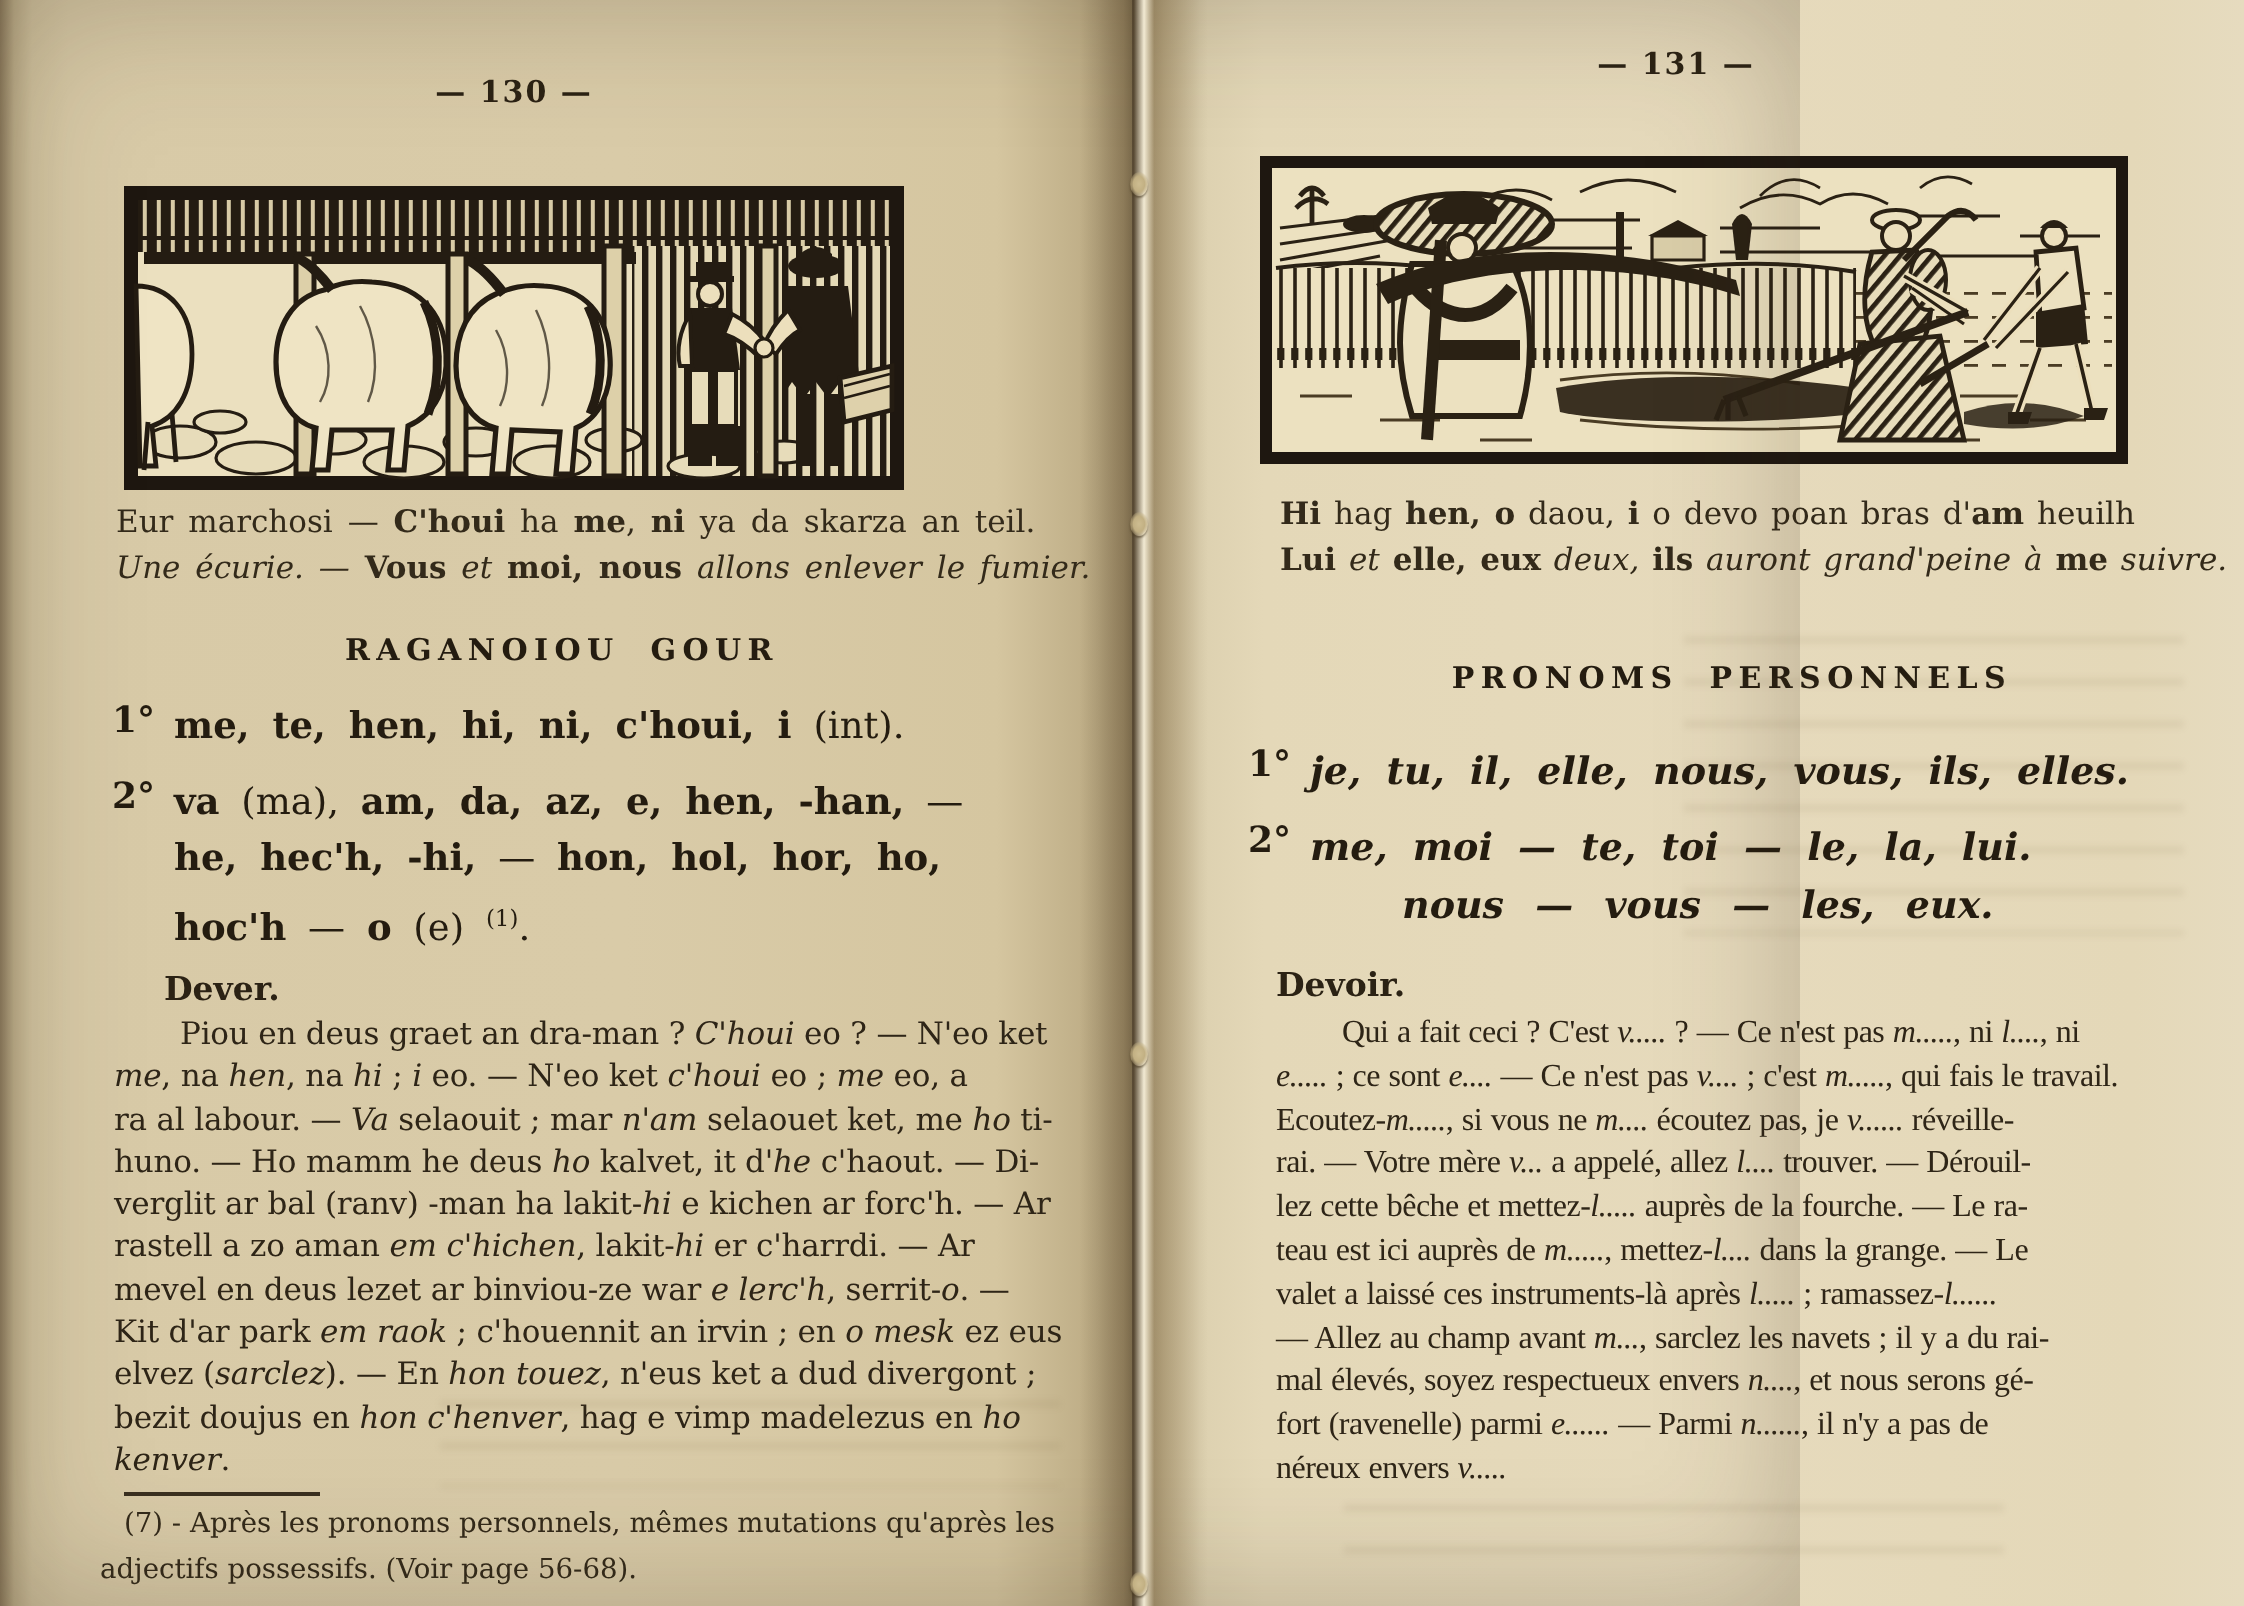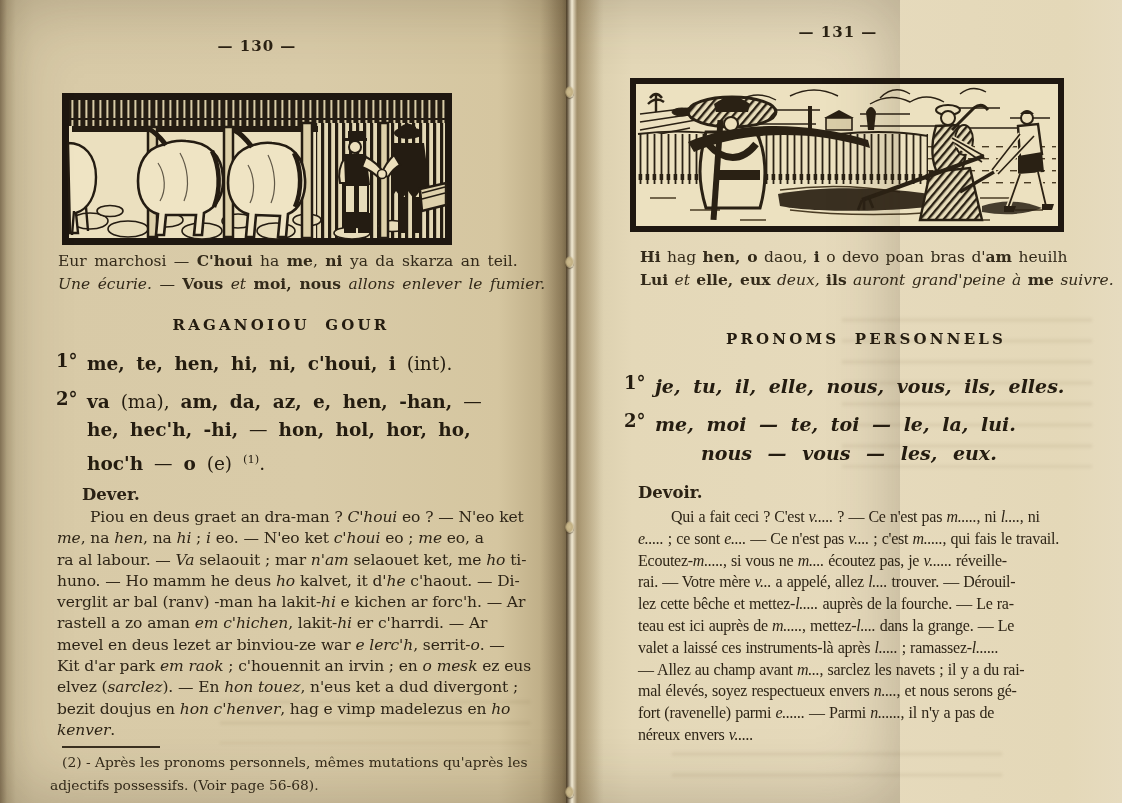--- a/index.html
+++ b/index.html
@@ -187,21 +187,21 @@
       <div class="pline"><span>Kit d'ar park </span><span class="i">em raok</span><span> ; c'houennit an irvin ; en </span><span class="i">o mesk</span><span> ez eus</span></div>
       <div class="pline"><span>elvez (</span><span class="i">sarclez</span><span>). — En </span><span class="i">hon touez</span><span>, n'eus ket a dud divergont ;</span></div>
       <div class="pline"><span>bezit doujus en </span><span class="i">hon c'henver</span><span>, hag e vimp madelezus en </span><span class="i">ho</span></div>
       <div class="pline"><span class="i">kenver</span><span>.</span></div>
     </div>
 
     <div class="ghost ghost-lines" style="left:220px;top:700px;width:310px;height:44px;"></div>
 
     <div class="foot-rule" style="left:62px;top:746px;width:98px;"></div>
     <div class="footnote" style="left:50px;top:751px;">
-      <div class="fn-line first">(2) - Après les pronoms personnels, mêmes mutations qu'après les</div>
+      <div class="fn-line first">(7) - Après les pronoms personnels, mêmes mutations qu'après les</div>
       <div class="fn-line">adjectifs possessifs. (Voir page 56-68).</div>
     </div>
   </div>
 
   <div class="page page-right">
 
     <div class="pagenum" style="left:0;top:23px;width:532px;">— 131 —</div>
 
     <div class="illo" style="left:58px;top:78px;width:434px;height:154px;">
       <svg width="434" height="154" viewBox="0 0 434 154">

